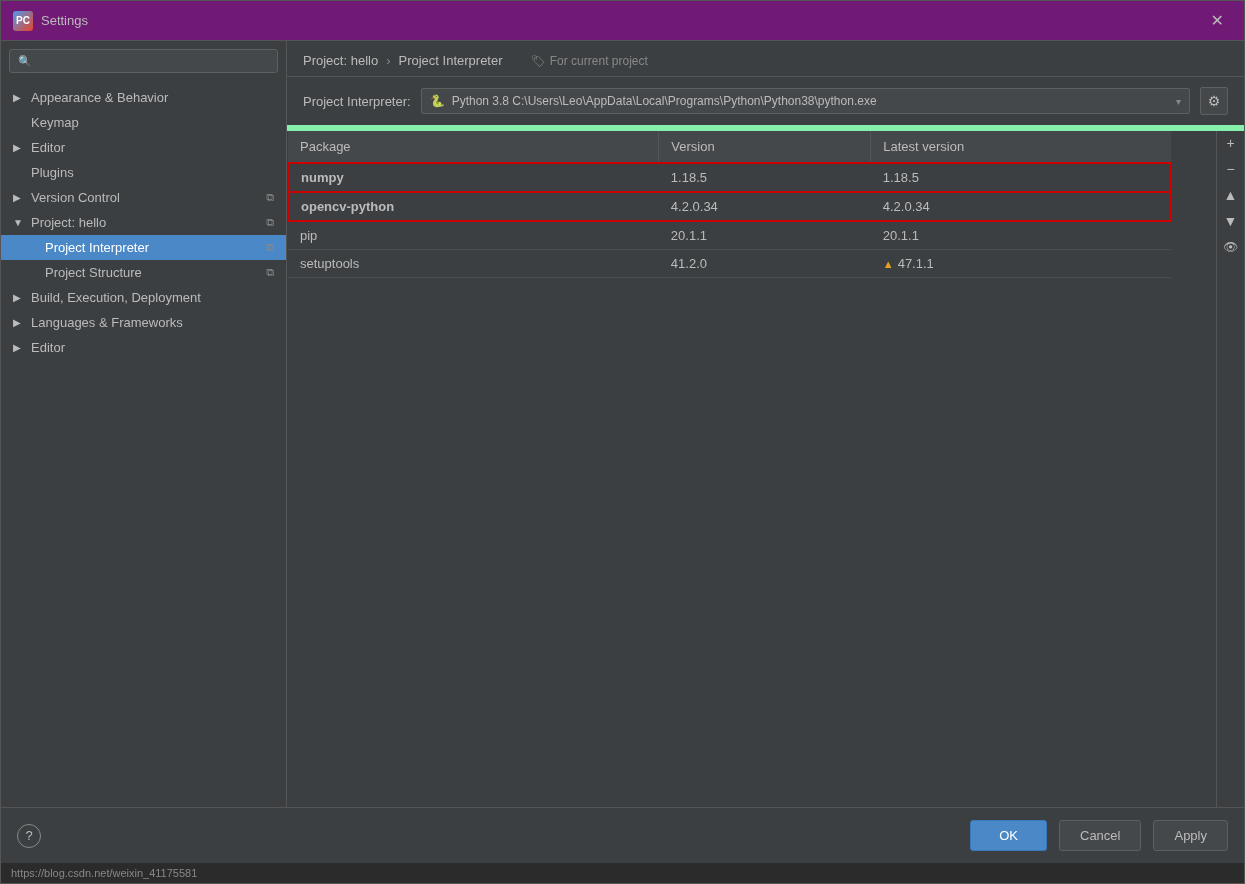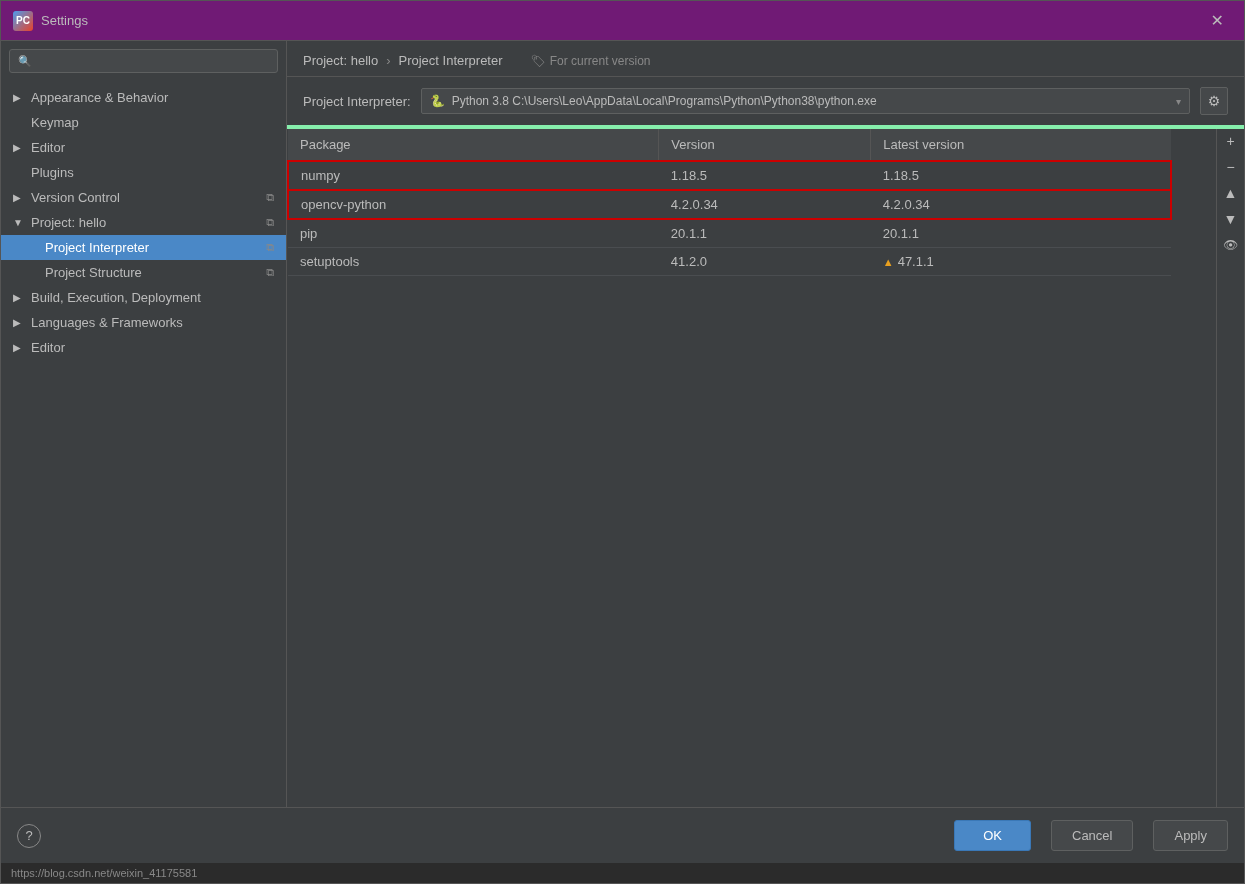--- a/index.html
+++ b/index.html
@@ -153,21 +153,21 @@
       align-items: center;
       gap: 4px;
     }
 
     
     .interpreter-row {
       display: flex;
       align-items: center;
       padding: 10px 16px;
       gap: 10px;
-      border-bottom: 4px solid #86efac;
+      border-bottom: 6px solid #86efac;
       flex-shrink: 0;
     }
     .interpreter-label {
       color: #bbbbbb;
       font-size: 13px;
       white-space: nowrap;
     }
     .interpreter-select {
       flex: 1;
       background: #45484a;
@@ -290,21 +290,21 @@
       background: transparent;
       color: #bbbbbb;
       display: flex;
       align-items: center;
       justify-content: center;
       cursor: pointer;
       font-size: 13px;
     }
     .bottom-right {
       display: flex;
-      gap: 20px;
+      gap: 12px;
     }
     .btn-ok {
       background: #4a88c7;
       color: white;
       border: 1px solid #3a78b7;
       padding: 7px 28px;
       border-radius: 3px;
       cursor: pointer;
       font-size: 13px;
     }
@@ -323,20 +323,21 @@
       border: 1px solid #5e6060;
       padding: 7px 20px;
       border-radius: 3px;
       cursor: pointer;
       font-size: 13px;
     }
 
     
     .red-outline-row td:first-child {
       border-left: 2px solid #cc0000;
+      font-weight: bold;
     }
     .red-outline-row td:last-child {
       border-right: 2px solid #cc0000;
     }
     .red-outline-row td {
       border-top: 2px solid #cc0000;
       border-bottom: 2px solid #cc0000;
     }
 
     
@@ -432,21 +433,21 @@
     </div>
 
     <div class="right-panel">
 
       <div class="breadcrumb">
         <span class="breadcrumb-item">Project: hello</span>
         <span class="breadcrumb-separator">›</span>
         <span class="breadcrumb-current">Project Interpreter</span>
         <div class="breadcrumb-tag">
           <span>🏷</span>
-          <span>For current version</span>
+          <span>For current project</span>
         </div>
       </div>
 
       <div class="interpreter-row">
         <span class="interpreter-label">Project Interpreter:</span>
         <div class="interpreter-select">
           <span class="python-icon">🐍</span>
           <span class="interpreter-text">Python 3.8  C:\Users\Leo\AppData\Local\Programs\Python\Python38\python.exe</span>
           <span class="dropdown-arrow">▾</span>
         </div>

